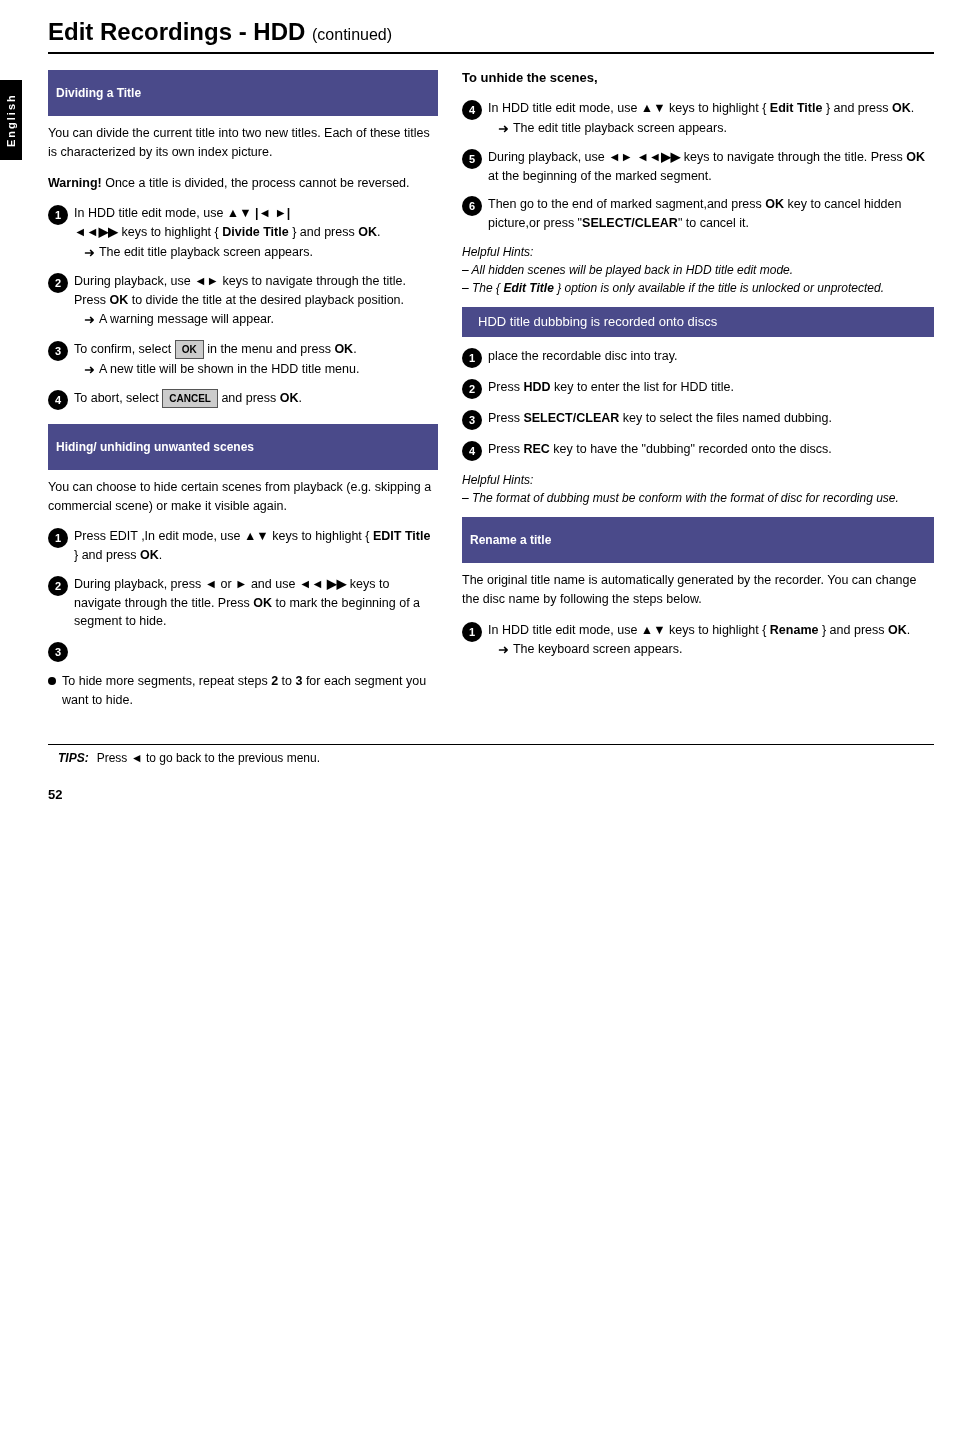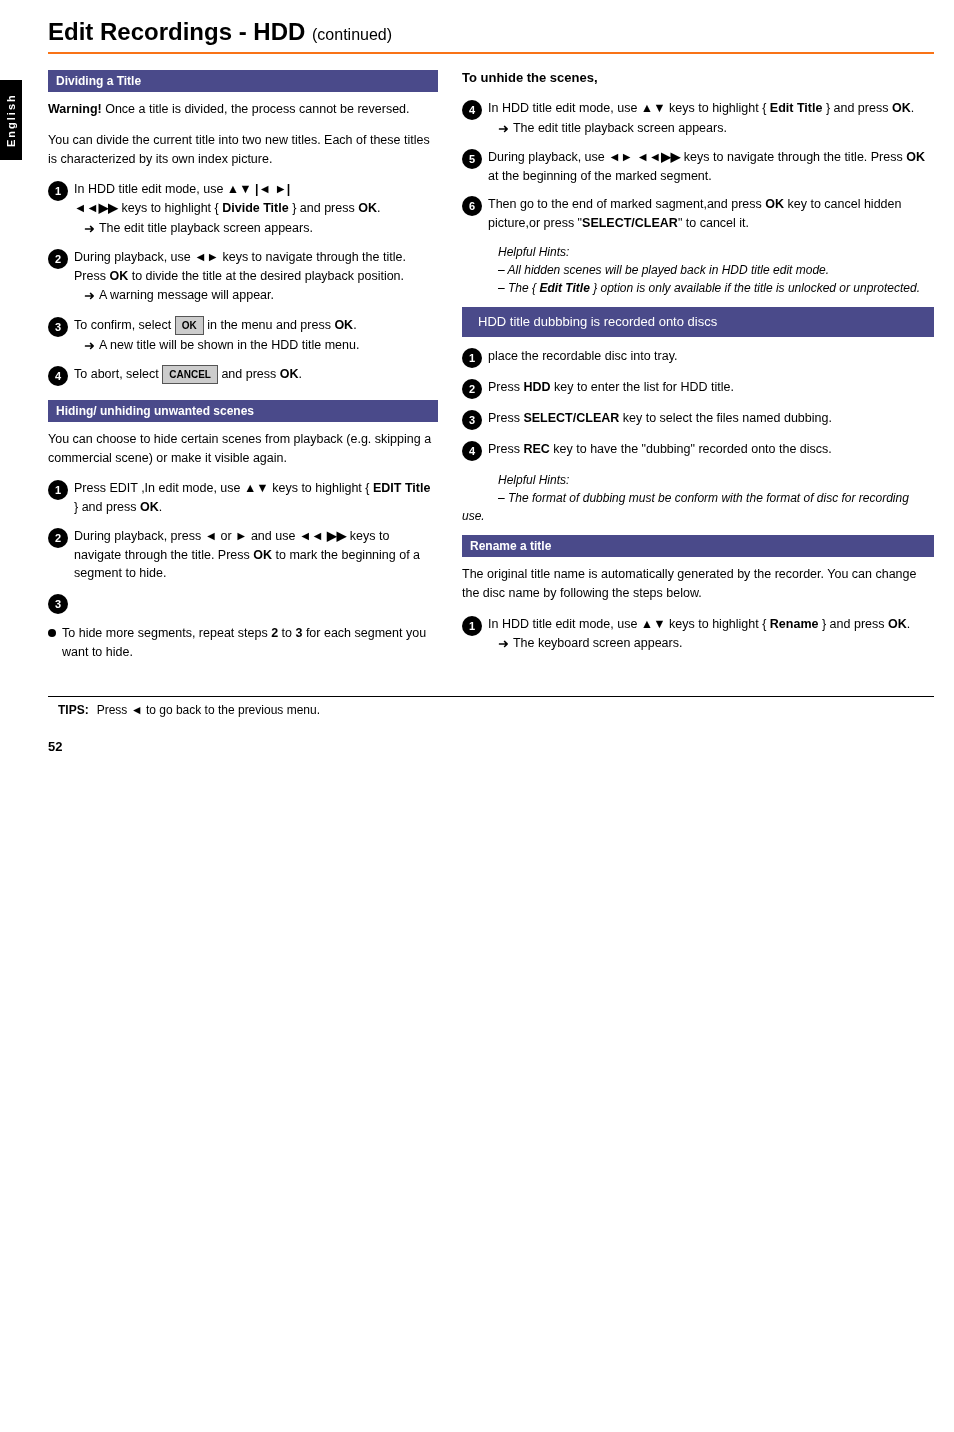--- a/index.html
+++ b/index.html
@@ -43,21 +43,21 @@
 
     .main-content {
       margin-left: 28px;
       padding: 18px 20px 20px 20px;
     }
 
     
     .page-title {
       font-size: 24px;
       font-weight: bold;
-      border-bottom: 2px solid #f97316;
+      border-bottom: 2px solid #000000;
       padding-bottom: 6px;
       margin-bottom: 16px;
     }
     .page-title .continued {
       font-size: 16px;
       font-weight: normal;
     }
 
     
     .two-col {
@@ -71,21 +71,21 @@
     .col-right {
       flex: 1;
     }
 
     
     .section-header {
       background: #4a4a8a;
       color: #fff;
       font-size: 12px;
       font-weight: bold;
-      padding: 4px 8px;
+      padding: 16px 8px;
       margin-bottom: 8px;
     }
 
     .section-content {
       font-size: 12.5px;
       line-height: 1.5;
       margin-bottom: 12px;
     }
 
     .warning {
@@ -188,30 +188,31 @@
       border-top: 1px solid #000;
       padding: 6px 10px;
       font-size: 12px;
       margin-top: 20px;
       display: flex;
       align-items: center;
       gap: 8px;
     }
     .tips-label {
       font-weight: bold;
+      font-style: italic;
     }
 
     .page-num {
       font-size: 13px;
       font-weight: bold;
       margin-top: 16px;
     }
 
     b { font-weight: bold; }
-    i { font-style: italic; margin-left: 36px; }
+    i { font-style: italic; }
 
     .step-section {
       margin-bottom: 14px;
     }
 
     .sub-header {
       font-weight: bold;
       font-size: 13px;
       margin-bottom: 14px;
     }
@@ -234,24 +235,24 @@
 
     <div class="two-col">
 
       <div class="col-left">
 
         <div class="step-section">
           <div class="section-header">
             <span>Dividing a Title</span>
           </div>
           <div class="section-content">
+            <span>You can divide the current title into two new titles. Each of these titles is characterized by its own index picture.</span>
+          </div>
+          <div class="section-content">
             <span class="warning">Warning!</span><span> Once a title is divided, the process cannot be reversed.</span>
-          </div>
-          <div class="section-content">
-            <span>You can divide the current title into two new titles. Each of these titles is characterized by its own index picture.</span>
           </div>
 
           <div class="step">
             <div class="step-num">1</div>
             <div class="step-content">
               In HDD title edit mode, use <b>▲▼ |◄  ►|</b><br>
               <b>◄◄▶▶</b> keys to highlight { <b>Divide Title</b> } and press <b>OK</b>.
               <div class="arrow-sub">
                 <span class="arrow-icon">➜</span>
                 <span>The edit title playback screen appears.</span>

